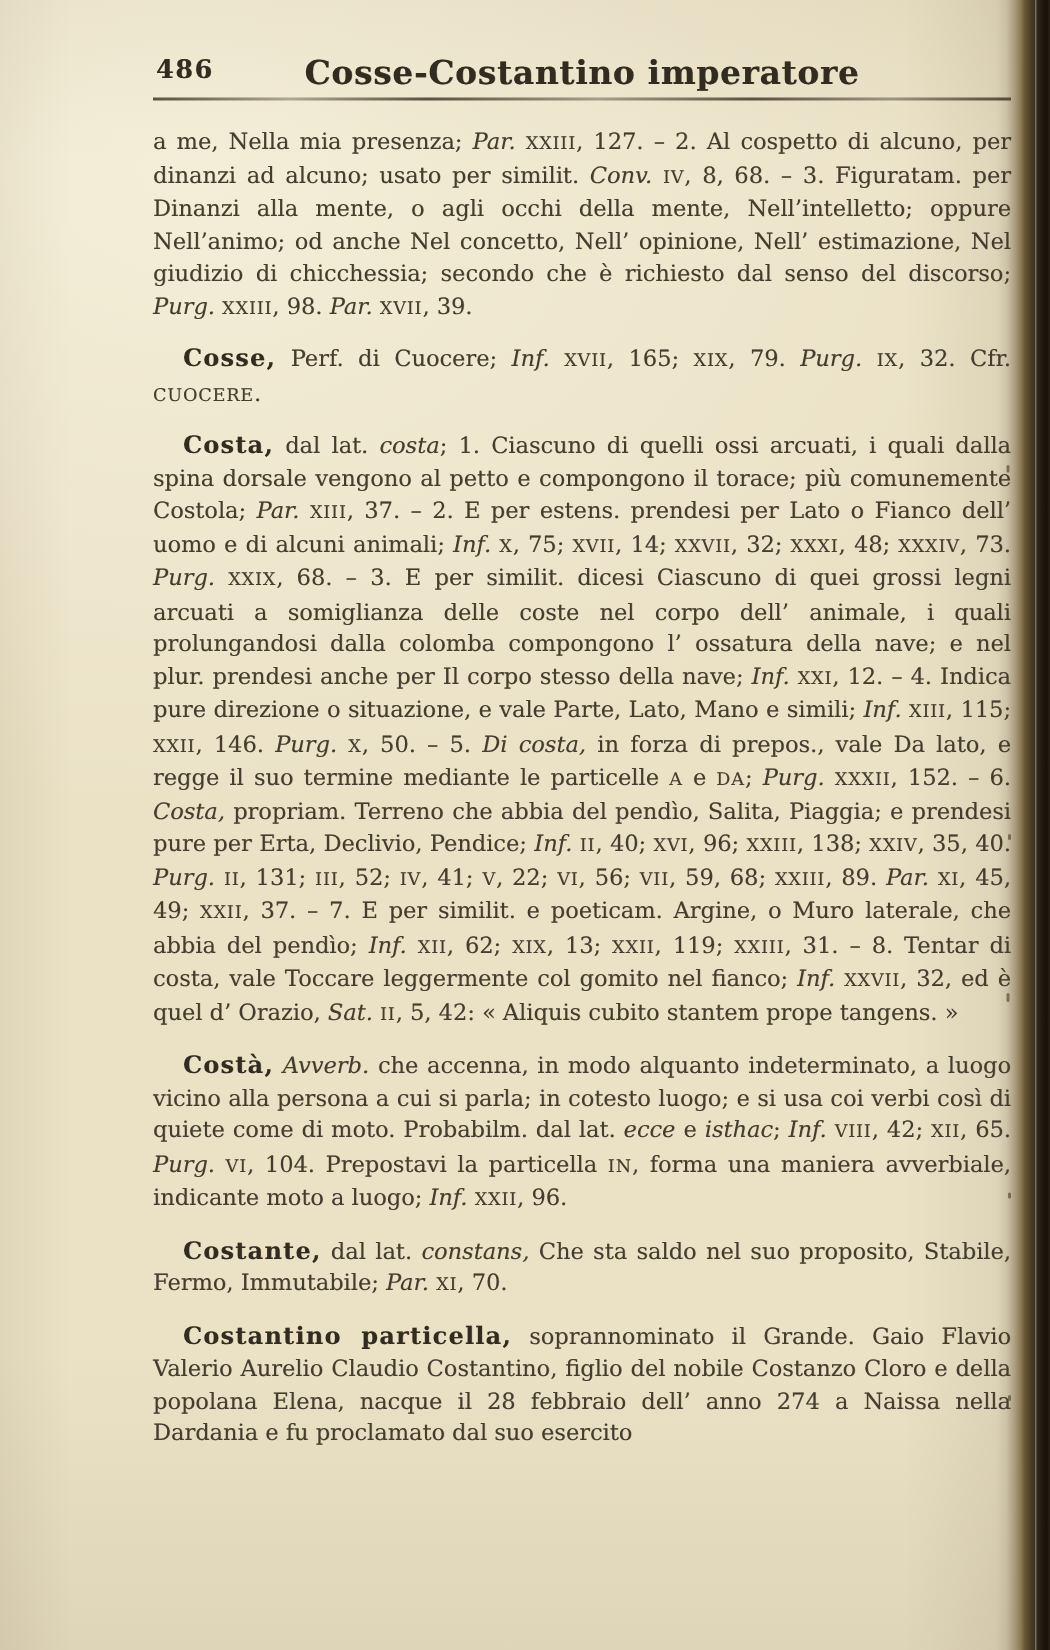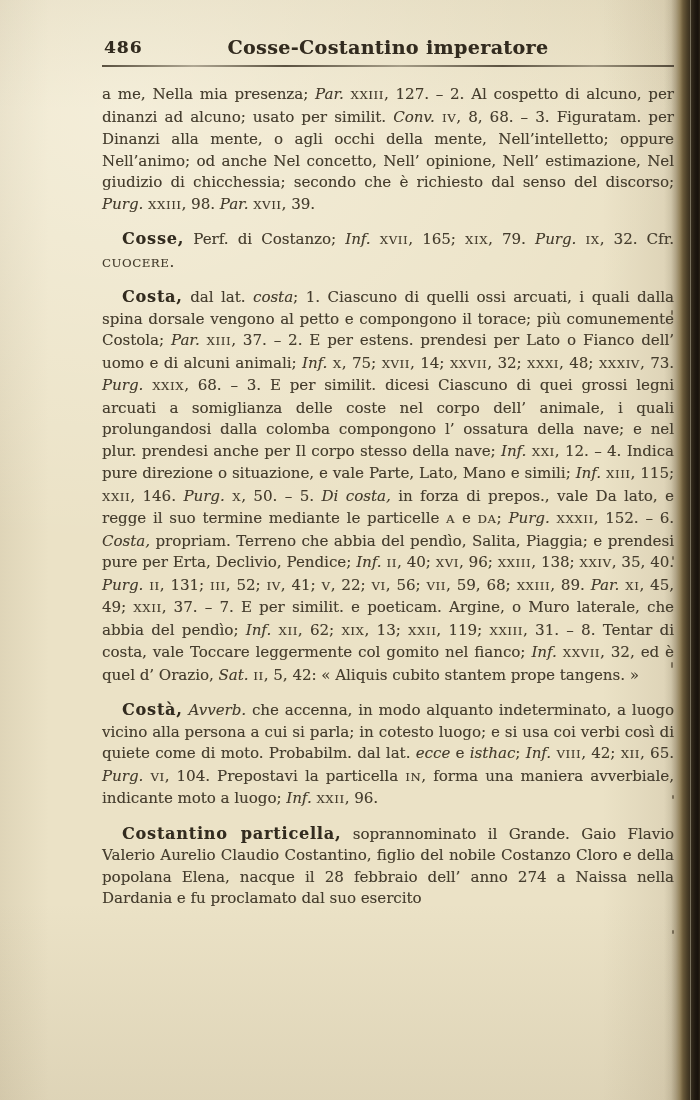--- a/index.html
+++ b/index.html
@@ -55,21 +55,21 @@
     position:relative;height:22px;
     text-shadow:0.3px 0.3px 0.4px rgba(64,54,38,0.45);
   }
   .pagenum{
     position:absolute;left:2px;top:1px;
     font-weight:bold;font-size:17px;letter-spacing:1px;
     color:var(--ink-bold);
   }
   .running-title{
     display:block;text-align:center;
-    font-weight:bold;font-size:19px;letter-spacing:0.4px;
+    font-weight:bold;font-size:22px;letter-spacing:0.4px;
     color:var(--ink-bold);
   }
   .rule{
     margin-top:7px;height:2px;
     background:linear-gradient(to right,
       var(--rule) 0%, rgba(95,86,68,0.45) 16%, var(--rule) 32%,
       rgba(95,86,68,0.5) 52%, var(--rule) 70%, rgba(95,86,68,0.55) 86%, #544b3b 100%);
   }
   .text-block{
     margin-top:17px;
@@ -102,19 +102,20 @@
 
   <div class="col">
     <div class="hdr">
       <span class="pagenum">486</span>
       <span class="running-title">Cosse-Costantino imperatore</span>
     </div>
     <div class="rule"></div>
 
     <div class="text-block">
       <p class="para"><span>a me, Nella mia presenza; </span><span class="run-i">Par.</span><span> </span><span class="run-sc">XXIII</span><span>, 127. – 2. Al cospetto di alcuno, per dinanzi ad alcuno; usato per similit. </span><span class="run-i">Conv.</span><span> </span><span class="run-sc">IV</span><span>, 8, 68. – 3. Figuratam. per Dinanzi alla mente, o agli occhi della mente, Nell’intelletto; oppure Nell’animo; od anche Nel concetto, Nell’ opinione, Nell’ estimazione, Nel giudizio di chicchessia; secondo che è richiesto dal senso del discorso; </span><span class="run-i">Purg.</span><span> </span><span class="run-sc">XXIII</span><span>, 98. </span><span class="run-i">Par.</span><span> </span><span class="run-sc">XVII</span><span>, 39.</span></p>
-      <p class="para indent"><span class="run-b">Cosse,</span><span> Perf. di Costanzo; </span><span class="run-i">Inf.</span><span> </span><span class="run-sc">XVII</span><span>, 165; </span><span class="run-sc">XIX</span><span>, 79. </span><span class="run-i">Purg.</span><span> </span><span class="run-sc">IX</span><span>, 32. Cfr. </span><span class="run-sc">CUOCERE</span><span>.</span></p>
+      <p class="para indent"><span class="run-b">Cosse,</span><span> Perf. di Cuocere; </span><span class="run-i">Inf.</span><span> </span><span class="run-sc">XVII</span><span>, 165; </span><span class="run-sc">XIX</span><span>, 79. </span><span class="run-i">Purg.</span><span> </span><span class="run-sc">IX</span><span>, 32. Cfr. </span><span class="run-sc">CUOCERE</span><span>.</span></p>
       <p class="para indent"><span class="run-b">Costa,</span><span> dal lat. </span><span class="run-i">costa</span><span>; 1. Ciascuno di quelli ossi arcuati, i quali dalla spina dorsale vengono al petto e compongono il torace; più comunemente Costola; </span><span class="run-i">Par.</span><span> </span><span class="run-sc">XIII</span><span>, 37. – 2. E per estens. prendesi per Lato o Fianco dell’ uomo e di alcuni animali; </span><span class="run-i">Inf.</span><span> </span><span class="run-sc">X</span><span>, 75; </span><span class="run-sc">XVII</span><span>, 14; </span><span class="run-sc">XXVII</span><span>, 32; </span><span class="run-sc">XXXI</span><span>, 48; </span><span class="run-sc">XXXIV</span><span>, 73. </span><span class="run-i">Purg.</span><span> </span><span class="run-sc">XXIX</span><span>, 68. – 3. E per similit. dicesi Ciascuno di quei grossi legni arcuati a somiglianza delle coste nel corpo dell’ animale, i quali prolungandosi dalla colomba compongono l’ ossatura della nave; e nel plur. prendesi anche per Il corpo stesso della nave; </span><span class="run-i">Inf.</span><span> </span><span class="run-sc">XXI</span><span>, 12. – 4. Indica pure direzione o situazione, e vale Parte, Lato, Mano e simili; </span><span class="run-i">Inf.</span><span> </span><span class="run-sc">XIII</span><span>, 115; </span><span class="run-sc">XXII</span><span>, 146. </span><span class="run-i">Purg.</span><span> </span><span class="run-sc">X</span><span>, 50. – 5. </span><span class="run-i">Di costa,</span><span> in forza di prepos., vale Da lato, e regge il suo termine mediante le particelle </span><span class="run-sc">A</span><span> e </span><span class="run-sc">DA</span><span>; </span><span class="run-i">Purg.</span><span> </span><span class="run-sc">XXXII</span><span>, 152. – 6. </span><span class="run-i">Costa,</span><span> propriam. Terreno che abbia del pendìo, Salita, Piaggia; e prendesi pure per Erta, Declivio, Pendice; </span><span class="run-i">Inf.</span><span> </span><span class="run-sc">II</span><span>, 40; </span><span class="run-sc">XVI</span><span>, 96; </span><span class="run-sc">XXIII</span><span>, 138; </span><span class="run-sc">XXIV</span><span>, 35, 40. </span><span class="run-i">Purg.</span><span> </span><span class="run-sc">II</span><span>, 131; </span><span class="run-sc">III</span><span>, 52; </span><span class="run-sc">IV</span><span>, 41; </span><span class="run-sc">V</span><span>, 22; </span><span class="run-sc">VI</span><span>, 56; </span><span class="run-sc">VII</span><span>, 59, 68; </span><span class="run-sc">XXIII</span><span>, 89. </span><span class="run-i">Par.</span><span> </span><span class="run-sc">XI</span><span>, 45, 49; </span><span class="run-sc">XXII</span><span>, 37. – 7. E per similit. e poeticam. Argine, o Muro laterale, che abbia del pendìo; </span><span class="run-i">Inf.</span><span> </span><span class="run-sc">XII</span><span>, 62; </span><span class="run-sc">XIX</span><span>, 13; </span><span class="run-sc">XXII</span><span>, 119; </span><span class="run-sc">XXIII</span><span>, 31. – 8. Tentar di costa, vale Toccare leggermente col gomito nel fianco; </span><span class="run-i">Inf.</span><span> </span><span class="run-sc">XXVII</span><span>, 32, ed è quel d’ Orazio, </span><span class="run-i">Sat.</span><span> </span><span class="run-sc">II</span><span>, 5, 42: « Aliquis cubito stantem prope tangens. »</span></p>
       <p class="para indent"><span class="run-b">Costà,</span><span> </span><span class="run-i">Avverb.</span><span> che accenna, in modo alquanto indeterminato, a luogo vicino alla persona a cui si parla; in cotesto luogo; e si usa coi verbi così di quiete come di moto. Probabilm. dal lat. </span><span class="run-i">ecce</span><span> e </span><span class="run-i">isthac</span><span>; </span><span class="run-i">Inf.</span><span> </span><span class="run-sc">VIII</span><span>, 42; </span><span class="run-sc">XII</span><span>, 65. </span><span class="run-i">Purg.</span><span> </span><span class="run-sc">VI</span><span>, 104. Prepostavi la particella </span><span class="run-sc">IN</span><span>, forma una maniera avverbiale, indicante moto a luogo; </span><span class="run-i">Inf.</span><span> </span><span class="run-sc">XXII</span><span>, 96.</span></p>
+      <p class="para indent"><span class="run-b">Costante,</span><span> dal lat. </span><span class="run-i">constans,</span><span> Che sta saldo nel suo proposito, Stabile, Fermo, Immutabile; </span><span class="run-i">Par.</span><span> </span><span class="run-sc">XI</span><span>, 70.</span></p>
       <p class="para indent"><span class="run-b">Costantino particella,</span><span> soprannominato il Grande. Gaio Flavio Valerio Aurelio Claudio Costantino, figlio del nobile Costanzo Cloro e della popolana Elena, nacque il 28 febbraio dell’ anno 274 a Naissa nella Dardania e fu proclamato dal suo esercito</span></p>
     </div>
   </div>
 </div>
 
 </body></html>

